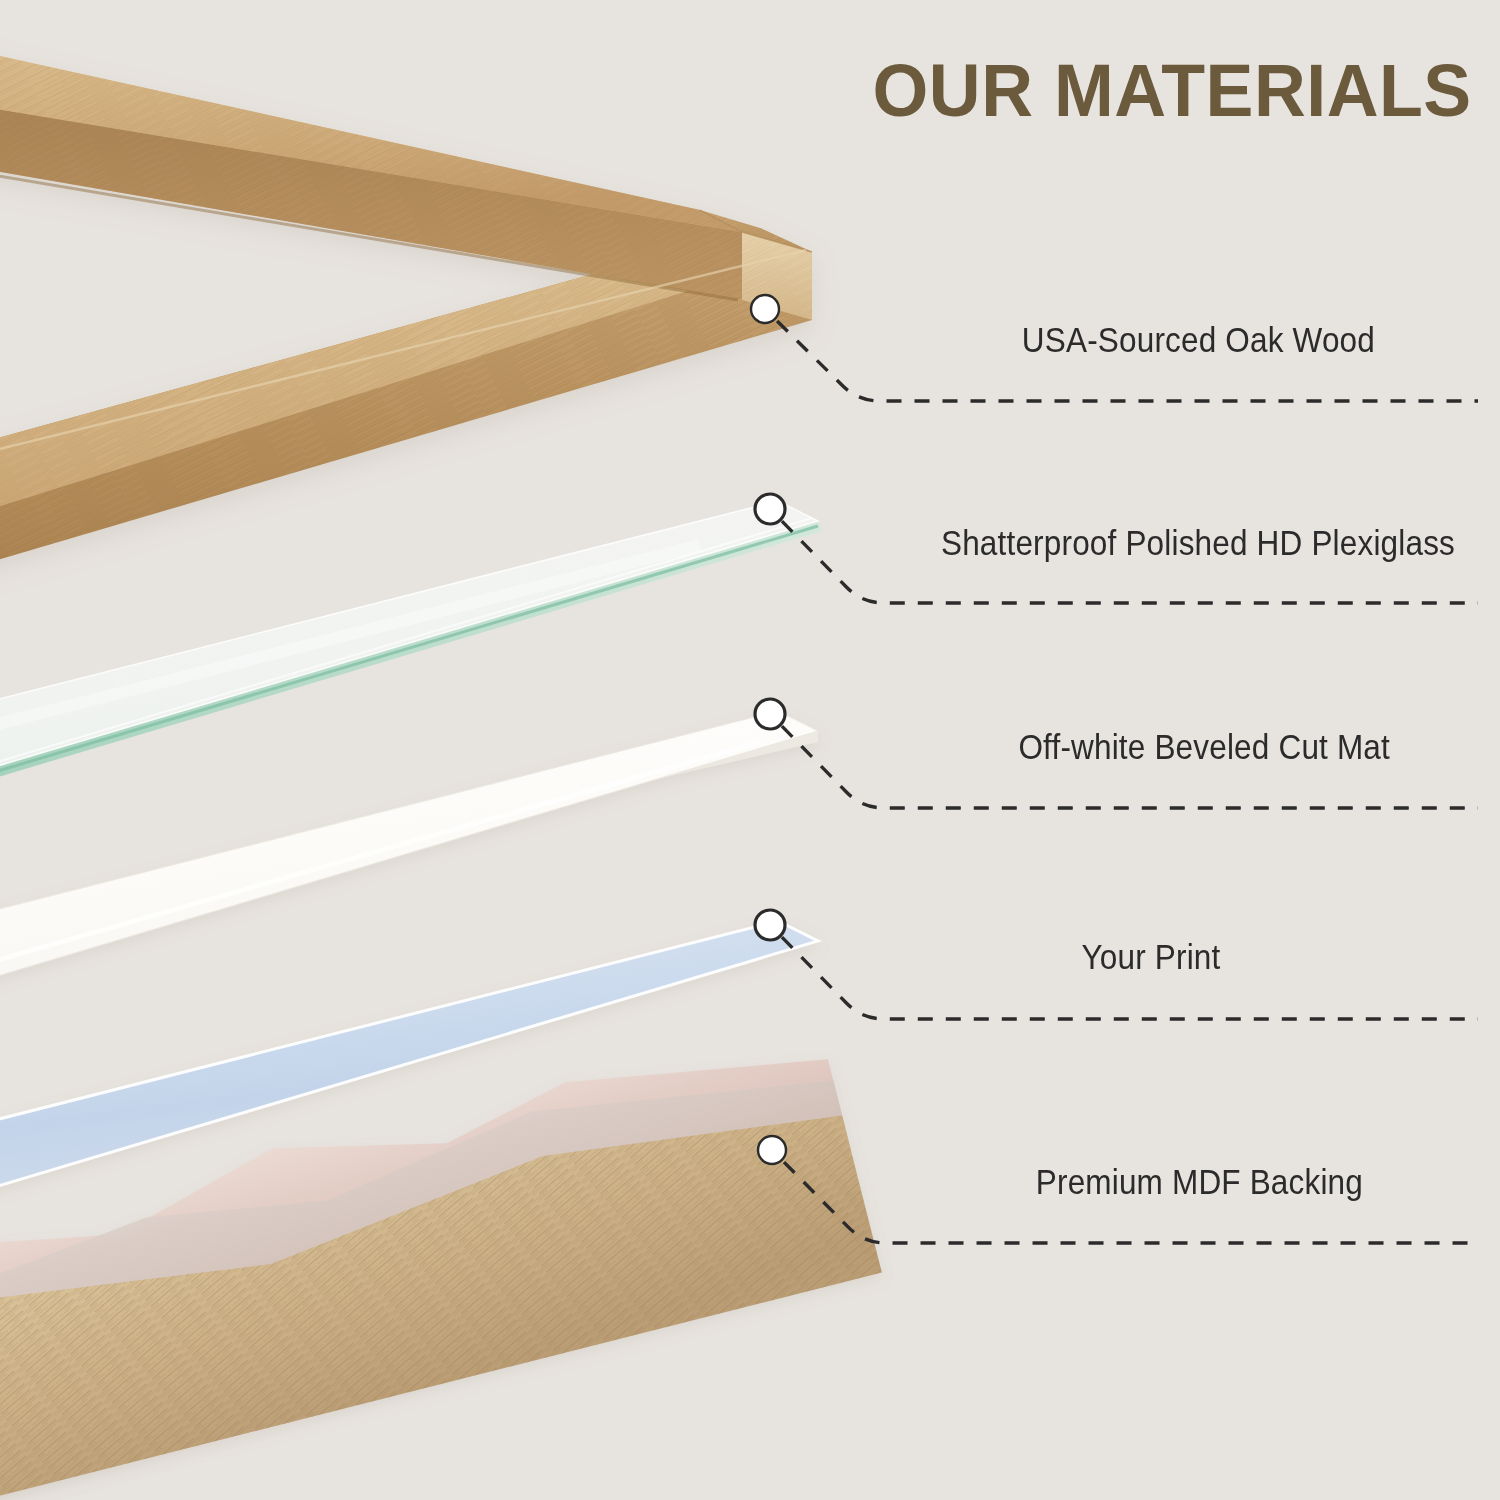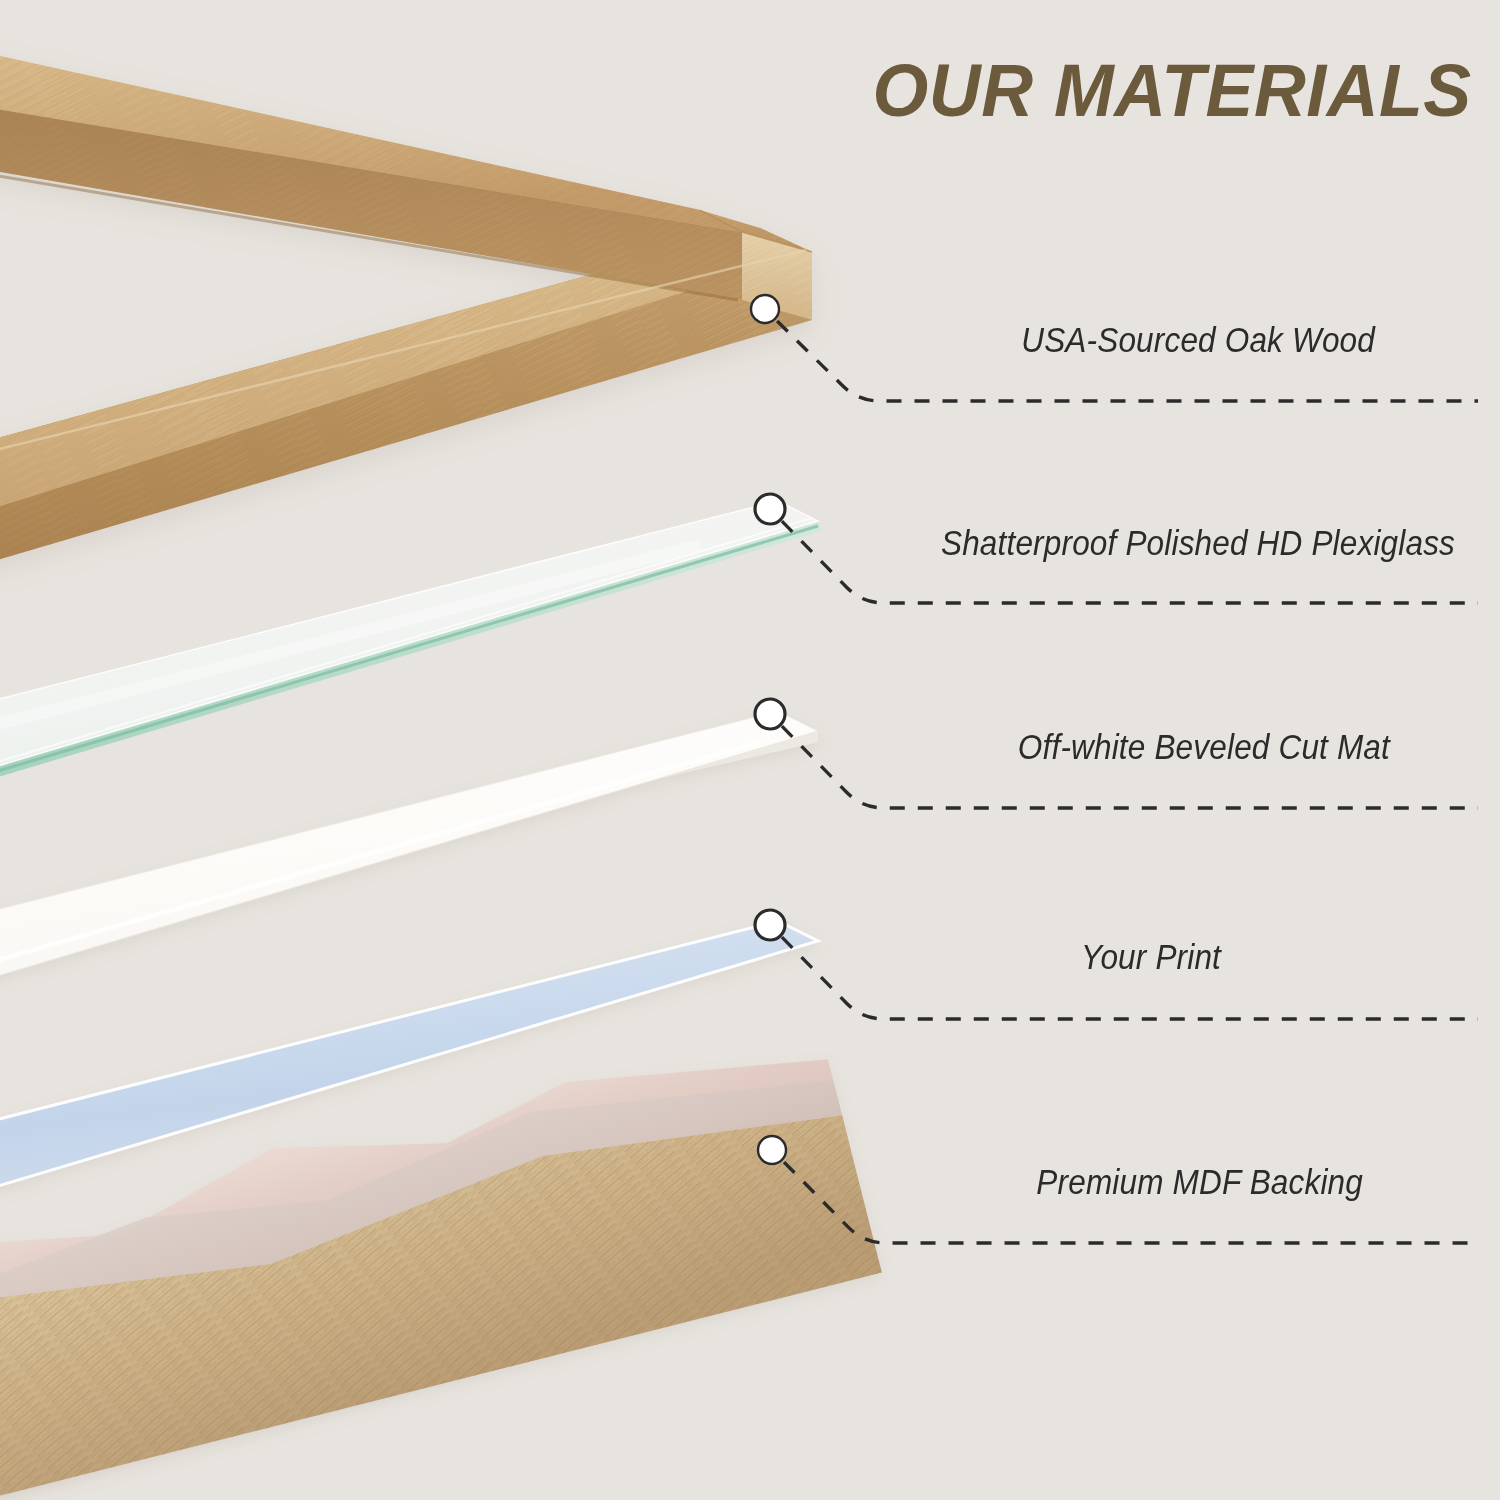--- a/index.html
+++ b/index.html
@@ -3,21 +3,21 @@
 <meta charset="utf-8">
 <style>
   * { margin:0; padding:0; box-sizing:border-box; }
   html,body { width:1500px; height:1500px; }
   body {
     background:#e7e3de;
     font-family:"Liberation Sans", sans-serif;
     overflow:hidden;
     position:relative;
   }
-  #stage { position:absolute; inset:0; width:1500px; height:1500px;font-style:italic; }
+  #stage { position:absolute; inset:0; width:1500px; height:1500px; }
   #scene { position:absolute; inset:0; }
   .heading {
     position:absolute;
     right:28px; top:48px;
     font-size:74px;
     font-weight:bold;
     letter-spacing:0.5px;
     color:#6b5a3c;
     font-family:"Liberation Sans", sans-serif;
     transform:scaleX(0.97);

